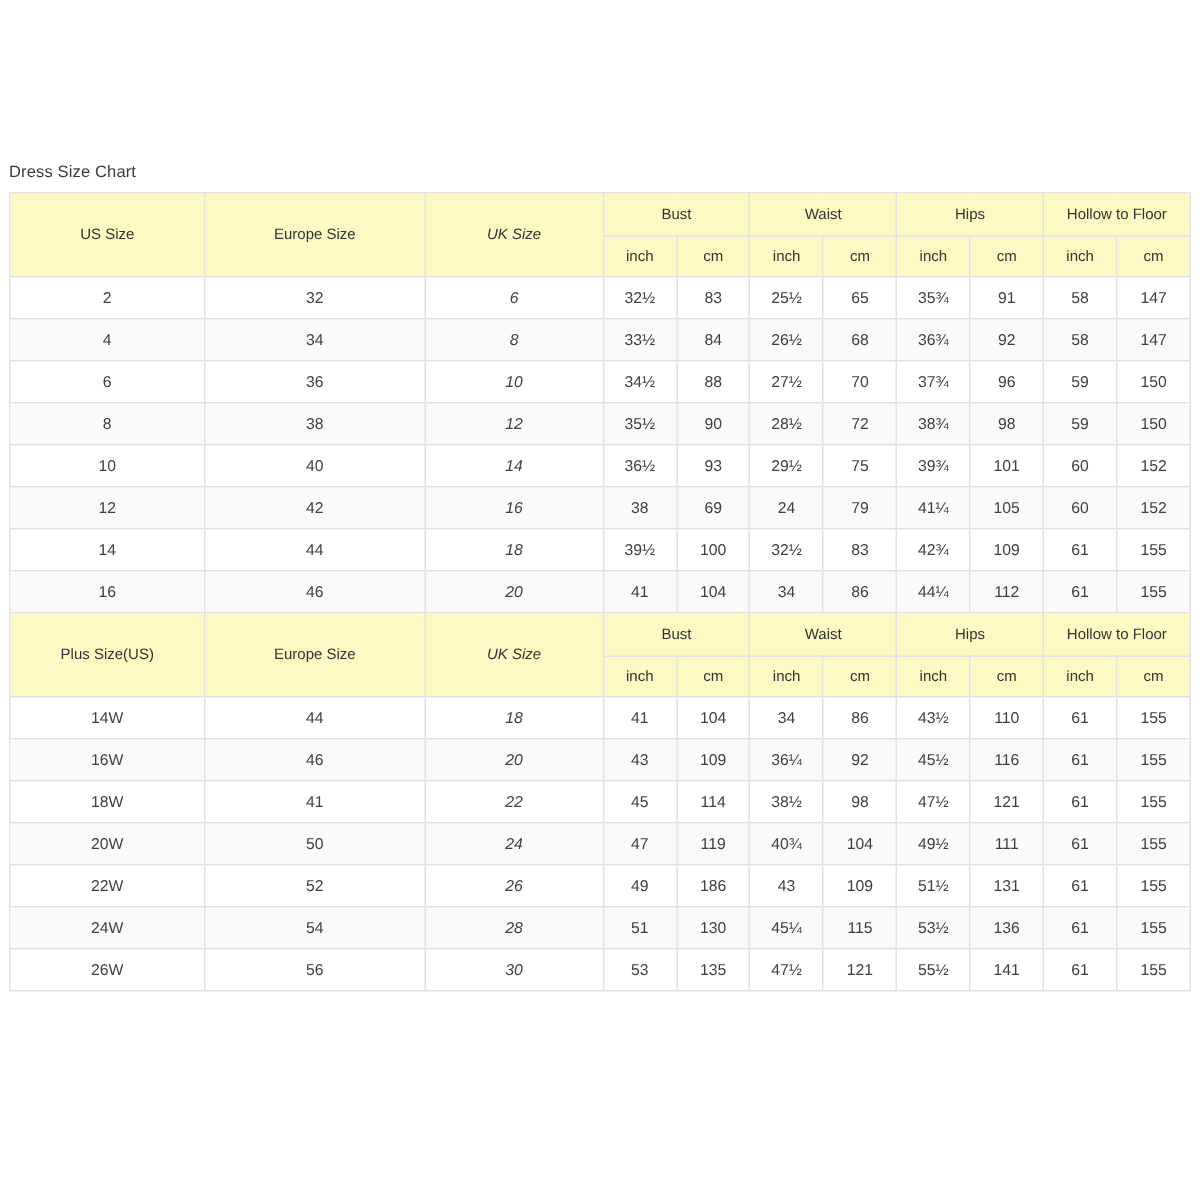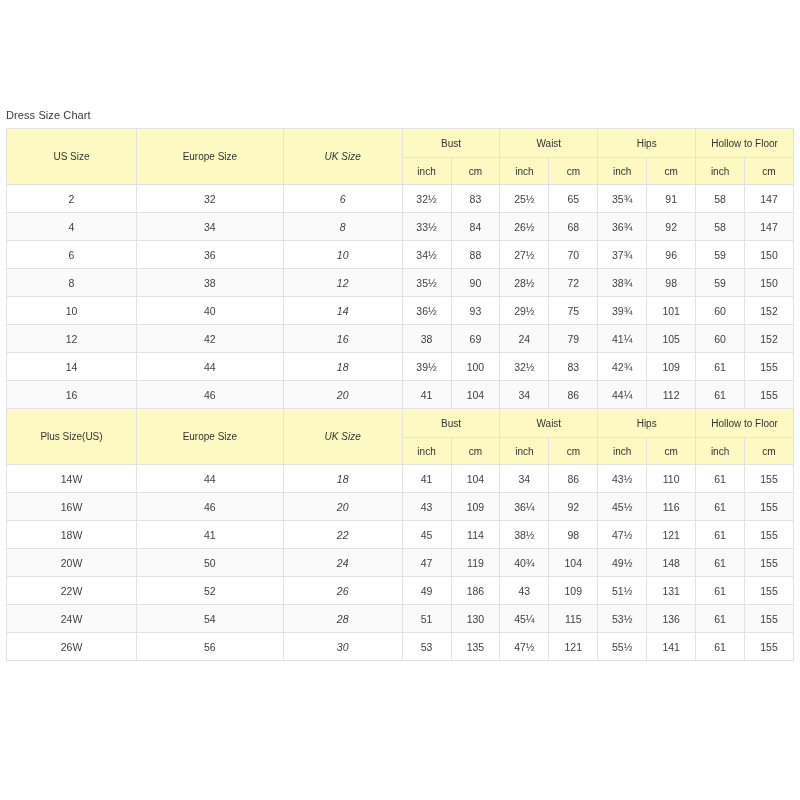--- a/index.html
+++ b/index.html
@@ -279,21 +279,21 @@
         </tr>
         <tr class="alt">
           <td class="col-a">20W</td>
           <td class="col-b">50</td>
           <td class="col-c">24</td>
           <td class="col-unit">47</td>
           <td class="col-unit">119</td>
           <td class="col-unit">40¾</td>
           <td class="col-unit">104</td>
           <td class="col-unit">49½</td>
-          <td class="col-unit">148</td>
+          <td class="col-unit">111</td>
           <td class="col-unit">61</td>
           <td class="col-unit">155</td>
         </tr>
         <tr>
           <td class="col-a">22W</td>
           <td class="col-b">52</td>
           <td class="col-c">26</td>
           <td class="col-unit">49</td>
           <td class="col-unit">186</td>
           <td class="col-unit">43</td>

